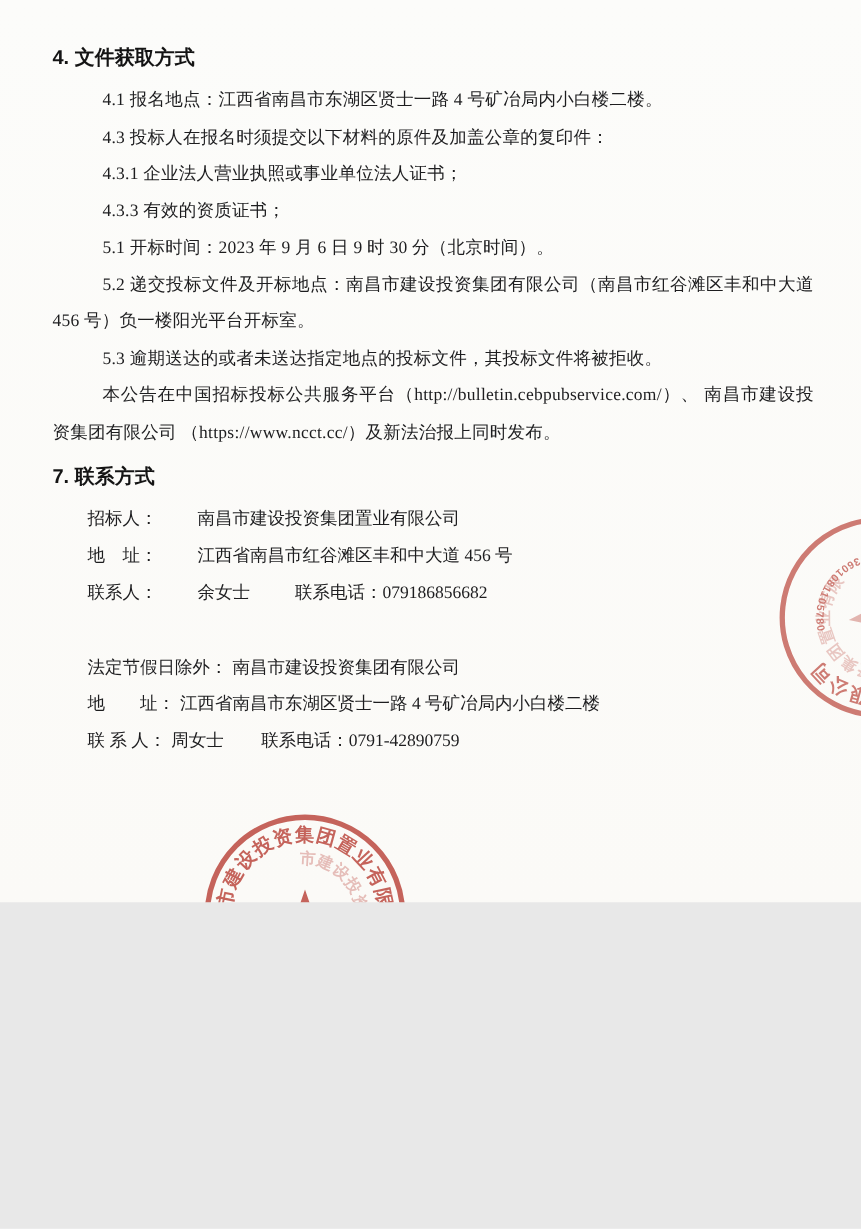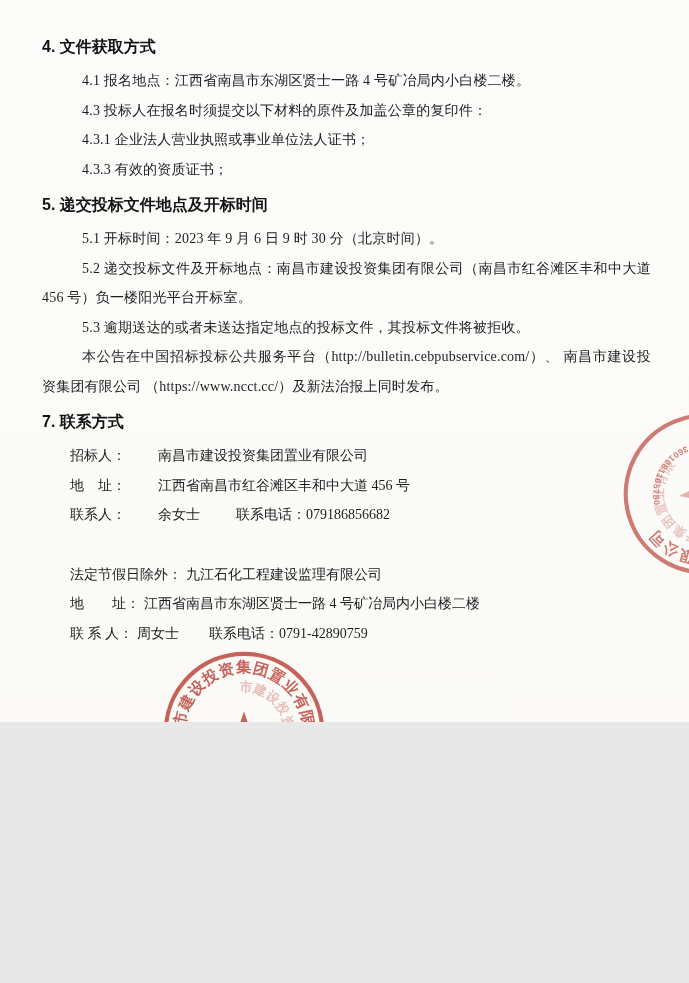--- a/index.html
+++ b/index.html
@@ -71,21 +71,20 @@
 <body>
 
 <div class="page">
 
   <h2 class="hd first">4. 文件获取方式</h2>
   <p class="b">4.1 报名地点：江西省南昌市东湖区贤士一路 4 号矿冶局内小白楼二楼。</p>
   <p class="b">4.3 投标人在报名时须提交以下材料的原件及加盖公章的复印件：</p>
   <p class="b">4.3.1 企业法人营业执照或事业单位法人证书；</p>
   <p class="b">4.3.3 有效的资质证书；</p>
 
-  <h2 class="hd">5. 递交投标文件地点及开标时间</h2>
   <p class="b">5.1 开标时间：2023 年 9 月 6 日 9 时 30 分（北京时间）。</p>
   <p class="b">5.2 递交投标文件及开标地点：南昌市建设投资集团有限公司（南昌市红谷滩区丰和中大道 456 号）负一楼阳光平台开标室。</p>
   <p class="b">5.3 逾期送达的或者未送达指定地点的投标文件，其投标文件将被拒收。</p>
 
   <p class="b">本公告在中国招标投标公共服务平台（http://bulletin.cebpubservice.com/）、 南昌市建设投资集团有限公司 （https://www.ncct.cc/）及新法治报上同时发布。</p>
 
   <h2 class="hd">7. 联系方式</h2>
 
   <div class="contact">
     <div class="crow">
@@ -100,21 +99,21 @@
       <span class="clabel">联系人：</span>
       <span>余女士</span>
       <span class="gap">联系电话：</span>
       <span>079186856682</span>
     </div>
   </div>
 
   <div class="agency">
     <div class="crow">
       <span class="aglabel">法定节假日除外：</span>
-      <span class="agval">九江石化工程建设监理有限公司</span>
+      <span class="agval">南昌市建设投资集团有限公司</span>
     </div>
     <div class="crow">
       <span class="aglabel">地　　址：</span>
       <span class="agval">江西省南昌市东湖区贤士一路 4 号矿冶局内小白楼二楼</span>
     </div>
     <div class="crow">
       <span class="aglabel">联 系 人：</span>
       <span class="agval">周女士</span>
       <span class="agphone">联系电话：</span>
       <span>0791-42890759</span>

